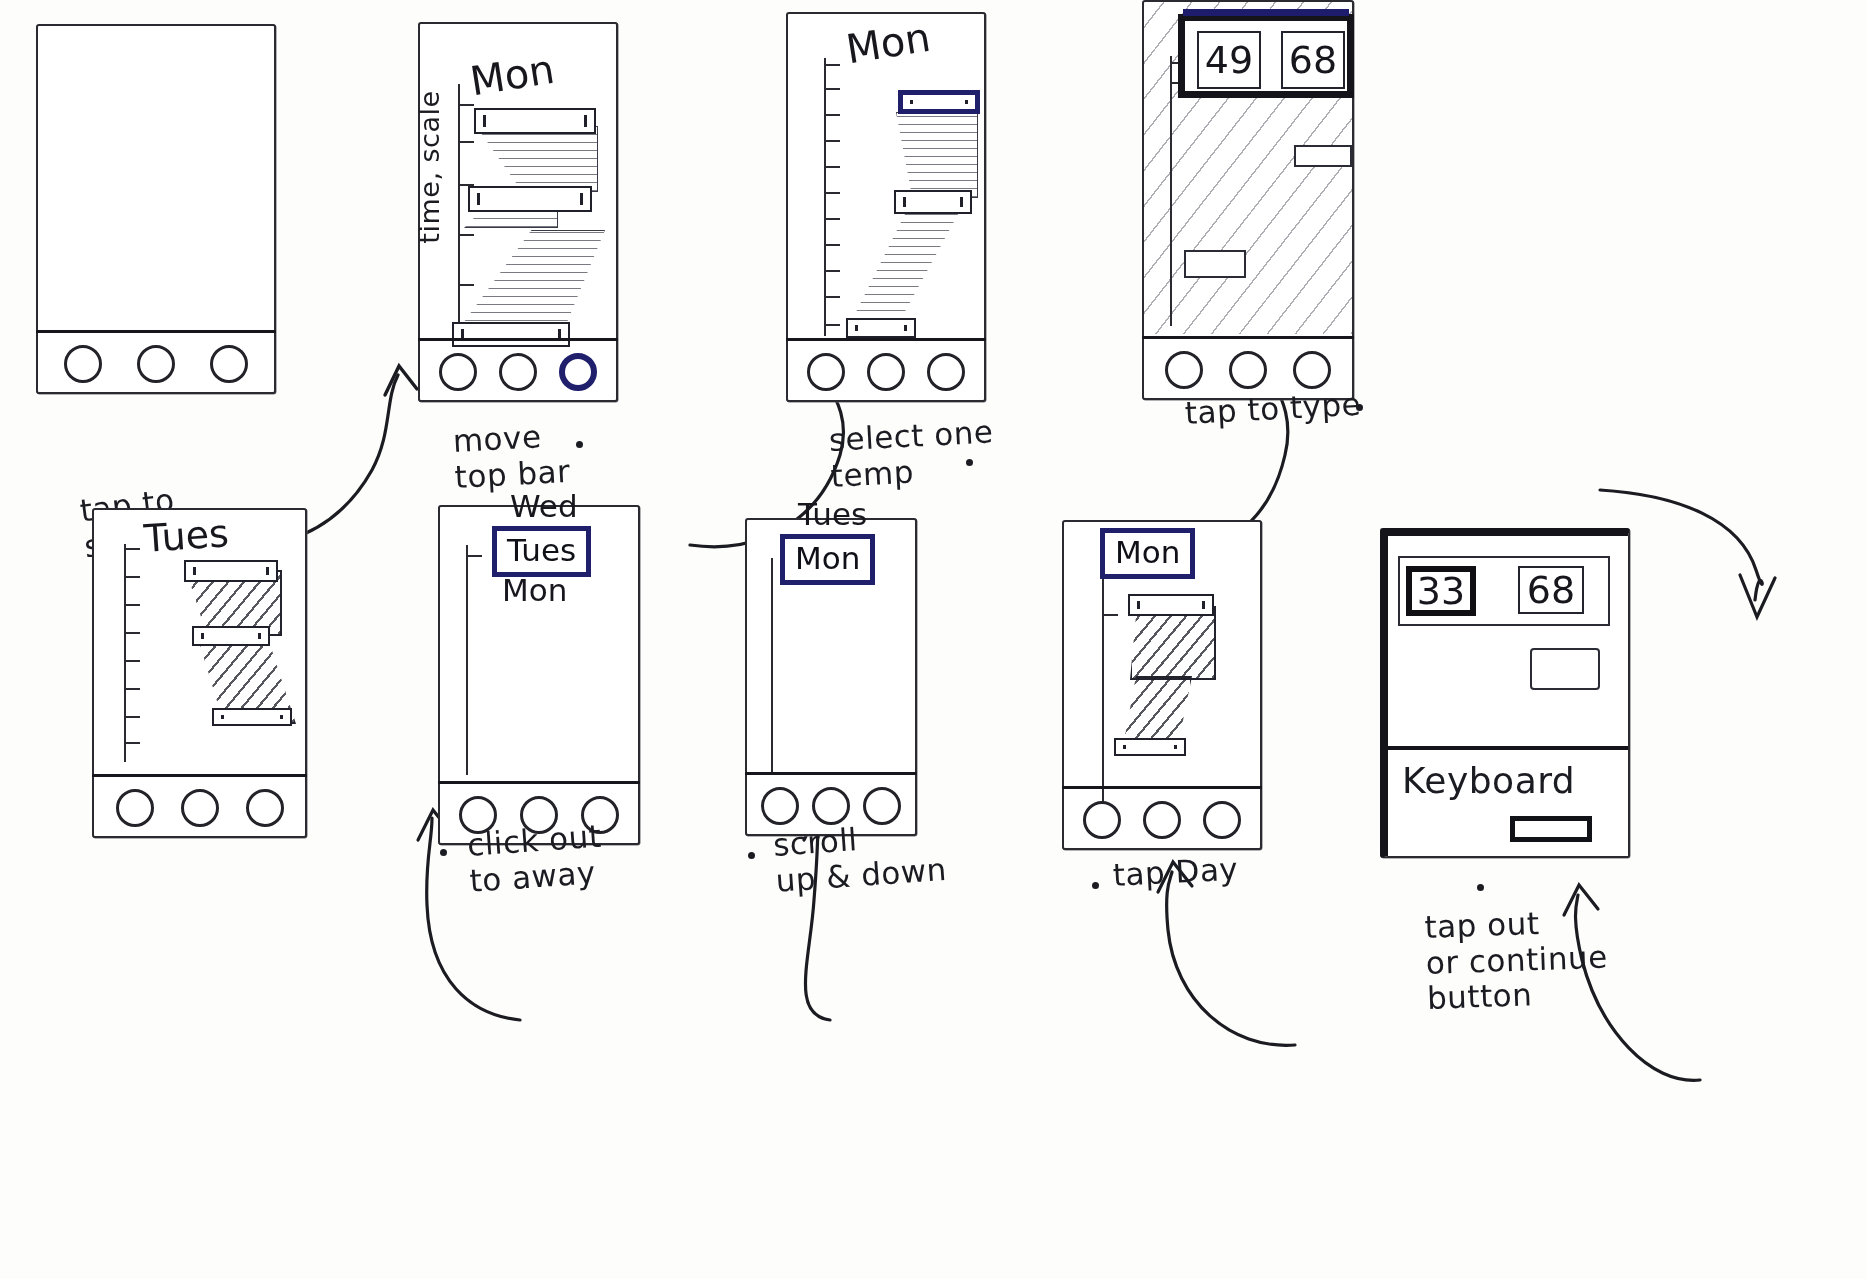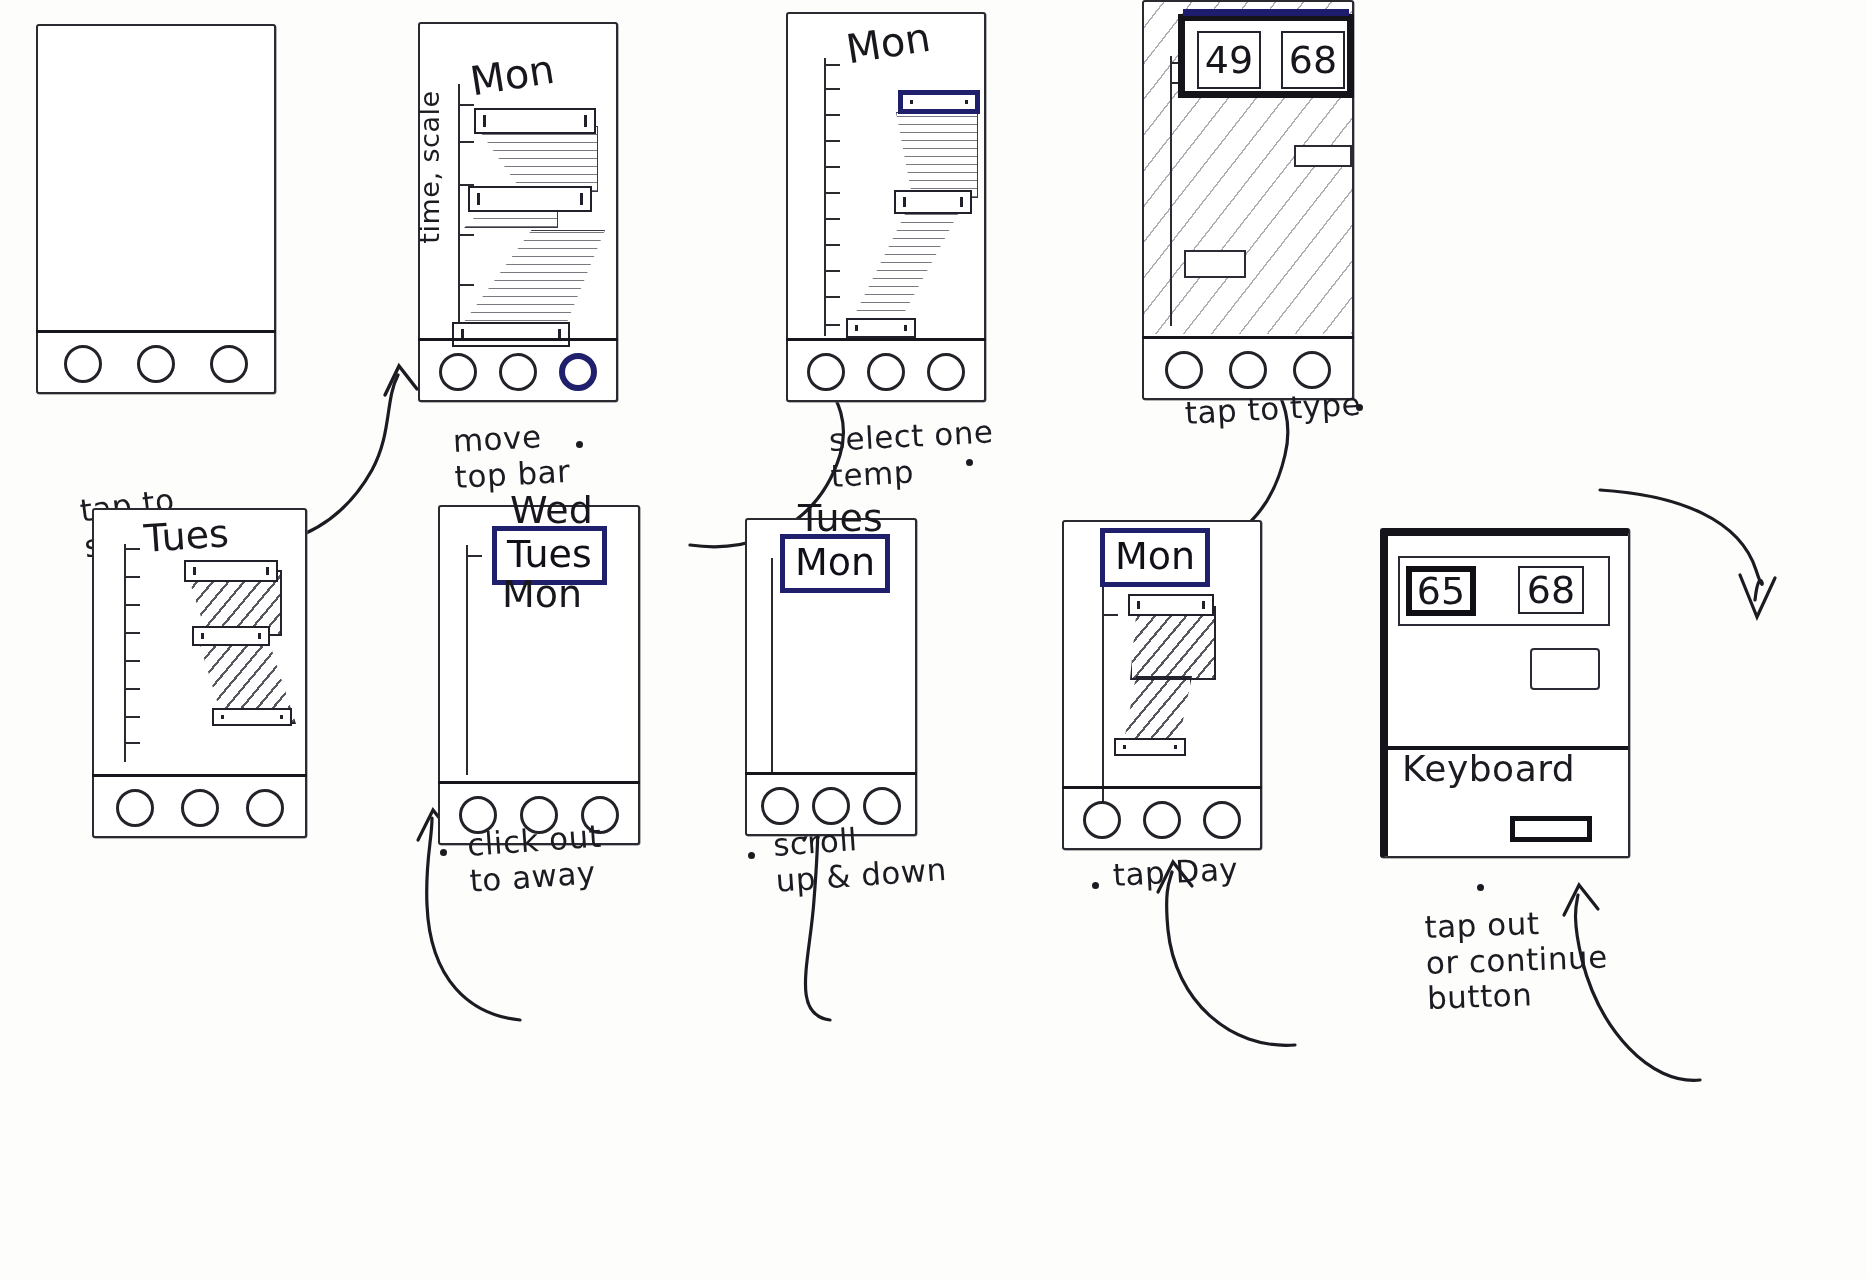--- a/index.html
+++ b/index.html
@@ -131,21 +131,21 @@
     background:#fff;
     display:flex;align-items:center;justify-content:center;
     font-size:38px;color:#16161c;
     box-sizing:border-box;
   }
   .numbox.heavy{border:6px solid #0f0f14;}
 
   
   .ddrow{
     position:absolute;
-    font-size:38px;color:#17171d;
+    font-size:31px;color:#17171d;
   }
   .ddrow.sel{
     border:5px solid #201f6b;
     padding:1px 10px 4px 10px;
     color:#101018;
     background:#fff;
   }
 
   .plainbox{
     position:absolute;border:2.4px solid #2b2b36;background:#fff;box-sizing:border-box;
@@ -406,28 +406,28 @@
   <div class="ddrow sel" style="left:1100px;top:528px;">Mon</div>
 
   <div class="hand md" style="left:1112px;top:858px;transform:rotate(-3deg);">tap Day</div>
   <div class="dot" style="left:1092px;top:882px;"></div>
 
   <div class="phone" style="left:1380px;top:528px;width:250px;height:330px;">
     <div class="body sketchy" style="border-top:8px solid #14141a;border-left:8px solid #14141a;"></div>
 
     <div class="plainbox" style="left:18px;top:28px;width:212px;height:70px;border-width:2px;"></div>
 
-    <div class="numbox heavy" style="left:26px;top:38px;width:70px;height:50px;">65</div>
+    <div class="numbox heavy" style="left:26px;top:38px;width:70px;height:50px;">33</div>
     <div class="numbox" style="left:138px;top:38px;width:66px;height:48px;">68</div>
 
     <div class="plainbox" style="left:150px;top:120px;width:70px;height:42px;border-radius:4px;"></div>
 
     <div style="position:absolute;left:2px;right:2px;top:218px;height:4px;background:#14141a;"></div>
 
-    <div class="hand lg" style="left:22px;top:220px;">Keyboard</div>
+    <div class="hand lg" style="left:22px;top:232px;">Keyboard</div>
 
     <div class="kbd-key" style="left:130px;top:288px;width:82px;height:26px;"></div>
   </div>
 
   <div class="hand md" style="left:1424px;top:910px;transform:rotate(-2deg);">tap out
 or continue
 button</div>
   <div class="dot" style="left:1477px;top:884px;"></div>
 
 </div>

